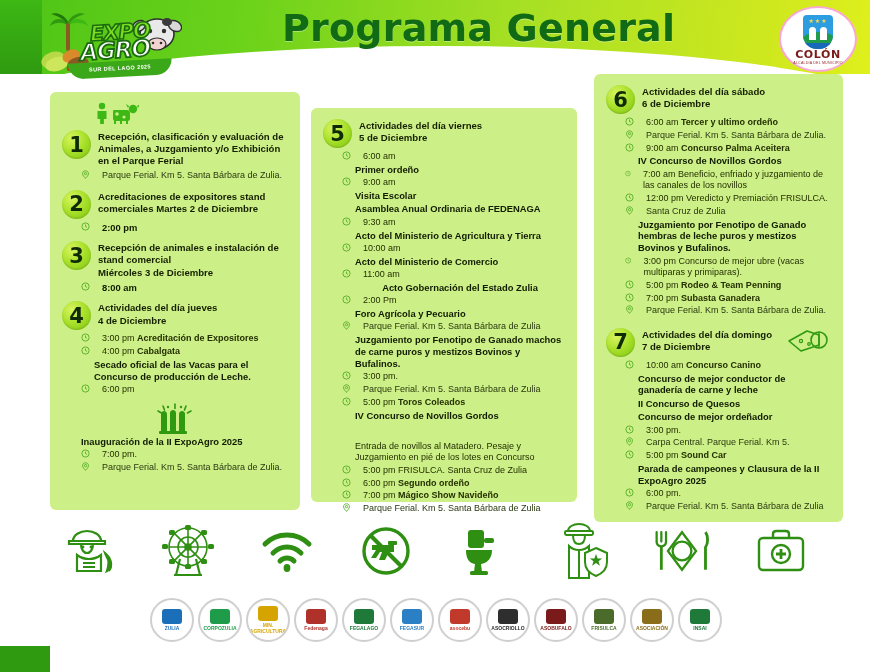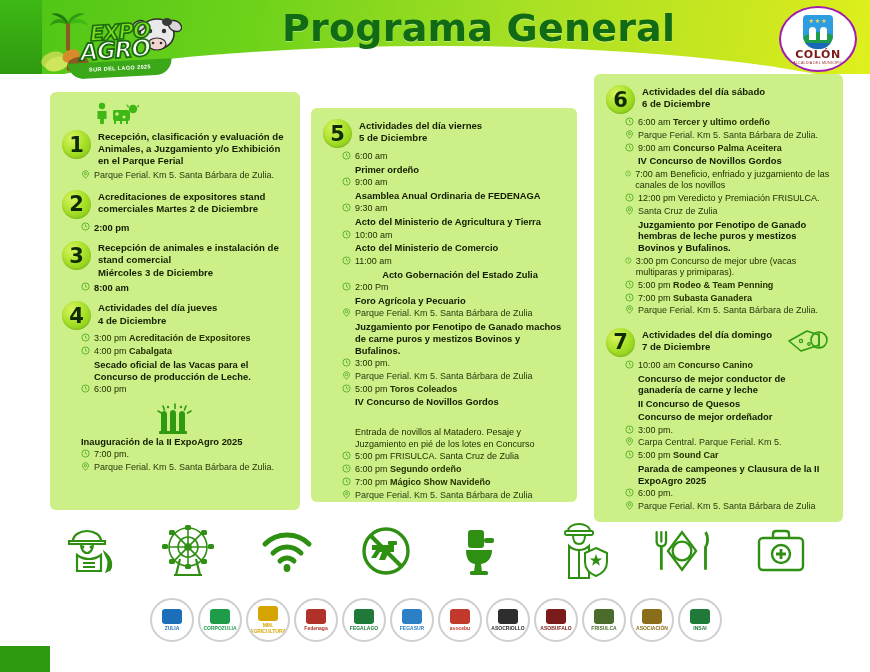--- a/index.html
+++ b/index.html
@@ -72,21 +72,21 @@
   }
   .logo-fruit {
     position: absolute; left: 2px; top: 34px; width: 62px; height: 36px;
   }
 
   
   .colon-seal {
     position: absolute; left: 779px; top: 6px; width: 78px; height: 66px;
     background: #ffffff; border-radius: 50%;
     display: flex; flex-direction: column; align-items: center; justify-content: center;
-    border: 2px solid #a21caf;
+    border: 2px solid #f9a8d4;
   }
   .colon-shield {
     width: 30px; height: 34px; background: #2b9de0;
     border-radius: 4px 4px 14px 14px; position: relative; margin-top: 2px;
     overflow: hidden;
   }
   .colon-shield .hill {
     position: absolute; left: -4px; bottom: 4px; width: 40px; height: 13px;
     background: #1f9c4a; border-radius: 50% 50% 0 0 / 100% 100% 0 0;
   }
@@ -126,21 +126,21 @@
     font-family: "DejaVu Sans", sans-serif;
     box-shadow: inset 0 -1px 2px rgba(0,0,0,.15);
     margin-top: 1px;
   }
   .sec-title {
     font-size: 9.6px; font-weight: bold; line-height: 1.26; color: #152000;
     padding-top: 2px;
   }
   .sec-body { margin-left: 0; margin-top: 3px; }
 
-  .line { display: flex; align-items: flex-start; gap: 4px; margin: 1.5px 0; }
+  .line { display: flex; align-items: flex-start; gap: 12px; margin: 1.5px 0; }
   .line-ind { padding-left: 19px; }
   .txt { font-size: 9px; line-height: 1.26; color: #243000; }
   .txt.b { font-weight: bold; color: #111c00; font-size: 9.4px; }
   .txt.loc { color: #2a3a10; }
 
   svg.ic { display: block; }
 
   
   .pictogram { margin-left: 33px; margin-bottom: 1px; }
   .picto-center { display:flex; justify-content:center; margin: 6px 0 2px; }
@@ -392,20 +392,23 @@
             <div class="txt b">Primer ordeño</div>
           </div>
           <div class="line line-ind">
             <svg class="ic" width="9" height="9" viewBox="0 0 12 12">
               <circle cx="6" cy="6" r="4.8" fill="none" stroke="#4aa81e" stroke-width="1.1"></circle>
               <path d="M6 3.4 V6 L8 7.2" fill="none" stroke="#4aa81e" stroke-width="1.1"></path>
             </svg>
             <div class="txt">9:00 am</div>
           </div>
           <div class="line line-ind" style="padding-left: 32px;">
+            <div class="txt b">Visita Escolar</div>
+          </div>
+          <div class="line line-ind" style="padding-left: 32px;">
             <div class="txt b">Asamblea Anual Ordinaria de FEDENAGA</div>
           </div>
           <div class="line line-ind">
             <svg class="ic" width="9" height="9" viewBox="0 0 12 12">
               <circle cx="6" cy="6" r="4.8" fill="none" stroke="#4aa81e" stroke-width="1.1"></circle>
               <path d="M6 3.4 V6 L8 7.2" fill="none" stroke="#4aa81e" stroke-width="1.1"></path>
             </svg>
             <div class="txt">9:30 am</div>
           </div>
           <div class="line line-ind" style="padding-left: 32px;">

